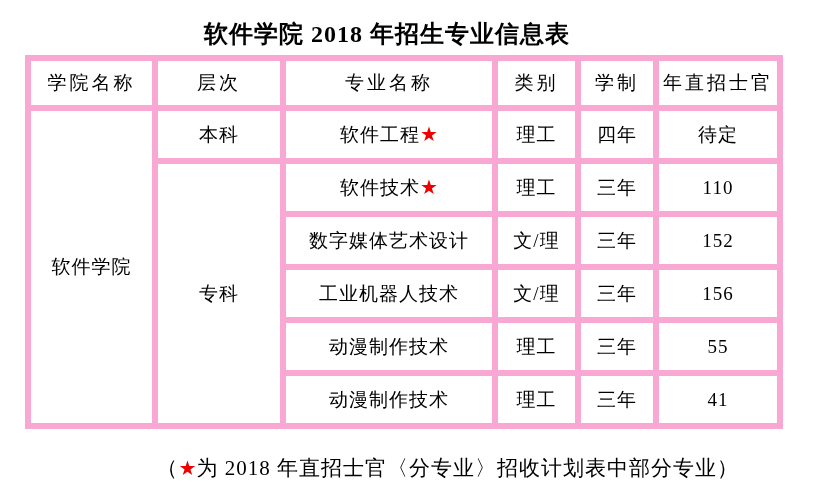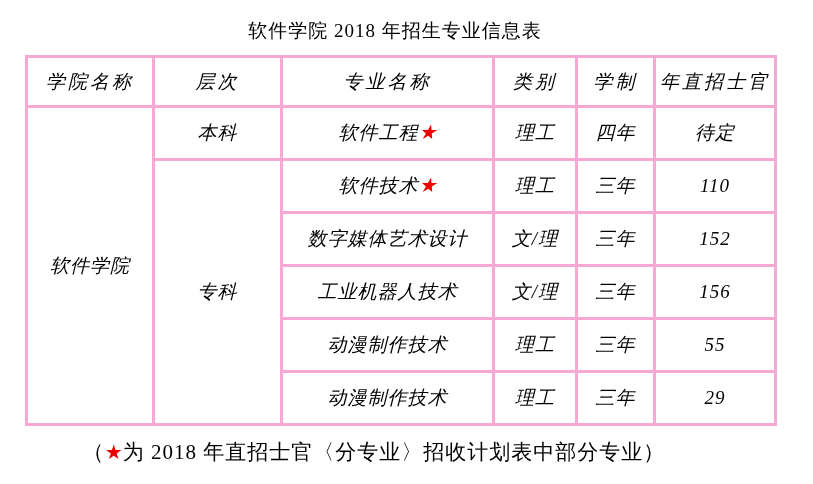--- a/index.html
+++ b/index.html
@@ -18,67 +18,66 @@
   .page {
     position: absolute;
     top: 0; left: 0;
     width: 813px;
     height: 484px;
     background: #ffffff;
   }
   .doc-title {
     position: absolute;
     top: 18px;
-    left: 8px;
+    left: 0;
     width: 774px;
     margin: 0;
     text-align: center;
-    font-size: 19px;
-    font-weight: normal;
+    font-size: 24px;
+    font-weight: bold;
     letter-spacing: 1px;
     white-space: nowrap;
   }
   table.info-table {
     position: absolute;
     top: 55px;
     left: 25px;
     border-collapse: collapse;
     table-layout: fixed;
     border: 2px solid #000000;
   }
   table.info-table th,
   table.info-table td {
-    border: 3px solid #f9a8d4;
+    border: 6px solid #f9a8d4;
     text-align: center;
     vertical-align: middle;
     font-size: 19px;
     font-weight: normal;
     letter-spacing: 1px;
     padding: 4px;
     overflow: hidden;
     white-space: nowrap;
-    font-style: italic;
   }
   table.info-table th {
     letter-spacing: 3px;
   }
   tr.header-row { height: 50px; }
   tr.body-row   { height: 53px; }
   .star {
     color: #ee0000;
     letter-spacing: 0;
     font-size: 20px;
   }
   .footnote {
     position: absolute;
     top: 438px;
     left: 25px;
     width: 698px;
-    margin: 0;
-    text-align: center;
+    margin: 16px;
+    text-align: right;
     font-size: 21px;
     letter-spacing: 1px;
     white-space: nowrap;
   }
 </style>
 </head>
 <body>
 
 <div class="page">
 
@@ -138,20 +137,20 @@
         <td>动漫制作技术</td>
         <td>理工</td>
         <td>三年</td>
         <td>55</td>
       </tr>
 
       <tr class="body-row">
         <td>动漫制作技术</td>
         <td>理工</td>
         <td>三年</td>
-        <td>29</td>
+        <td>41</td>
       </tr>
     </tbody>
   </table>
 
   <p class="footnote"><span>（</span><span class="star">★</span><span>为 2018 年直招士官〈分专业〉招收计划表中部分专业）</span></p>
 
 </div>
 
 </body></html>

